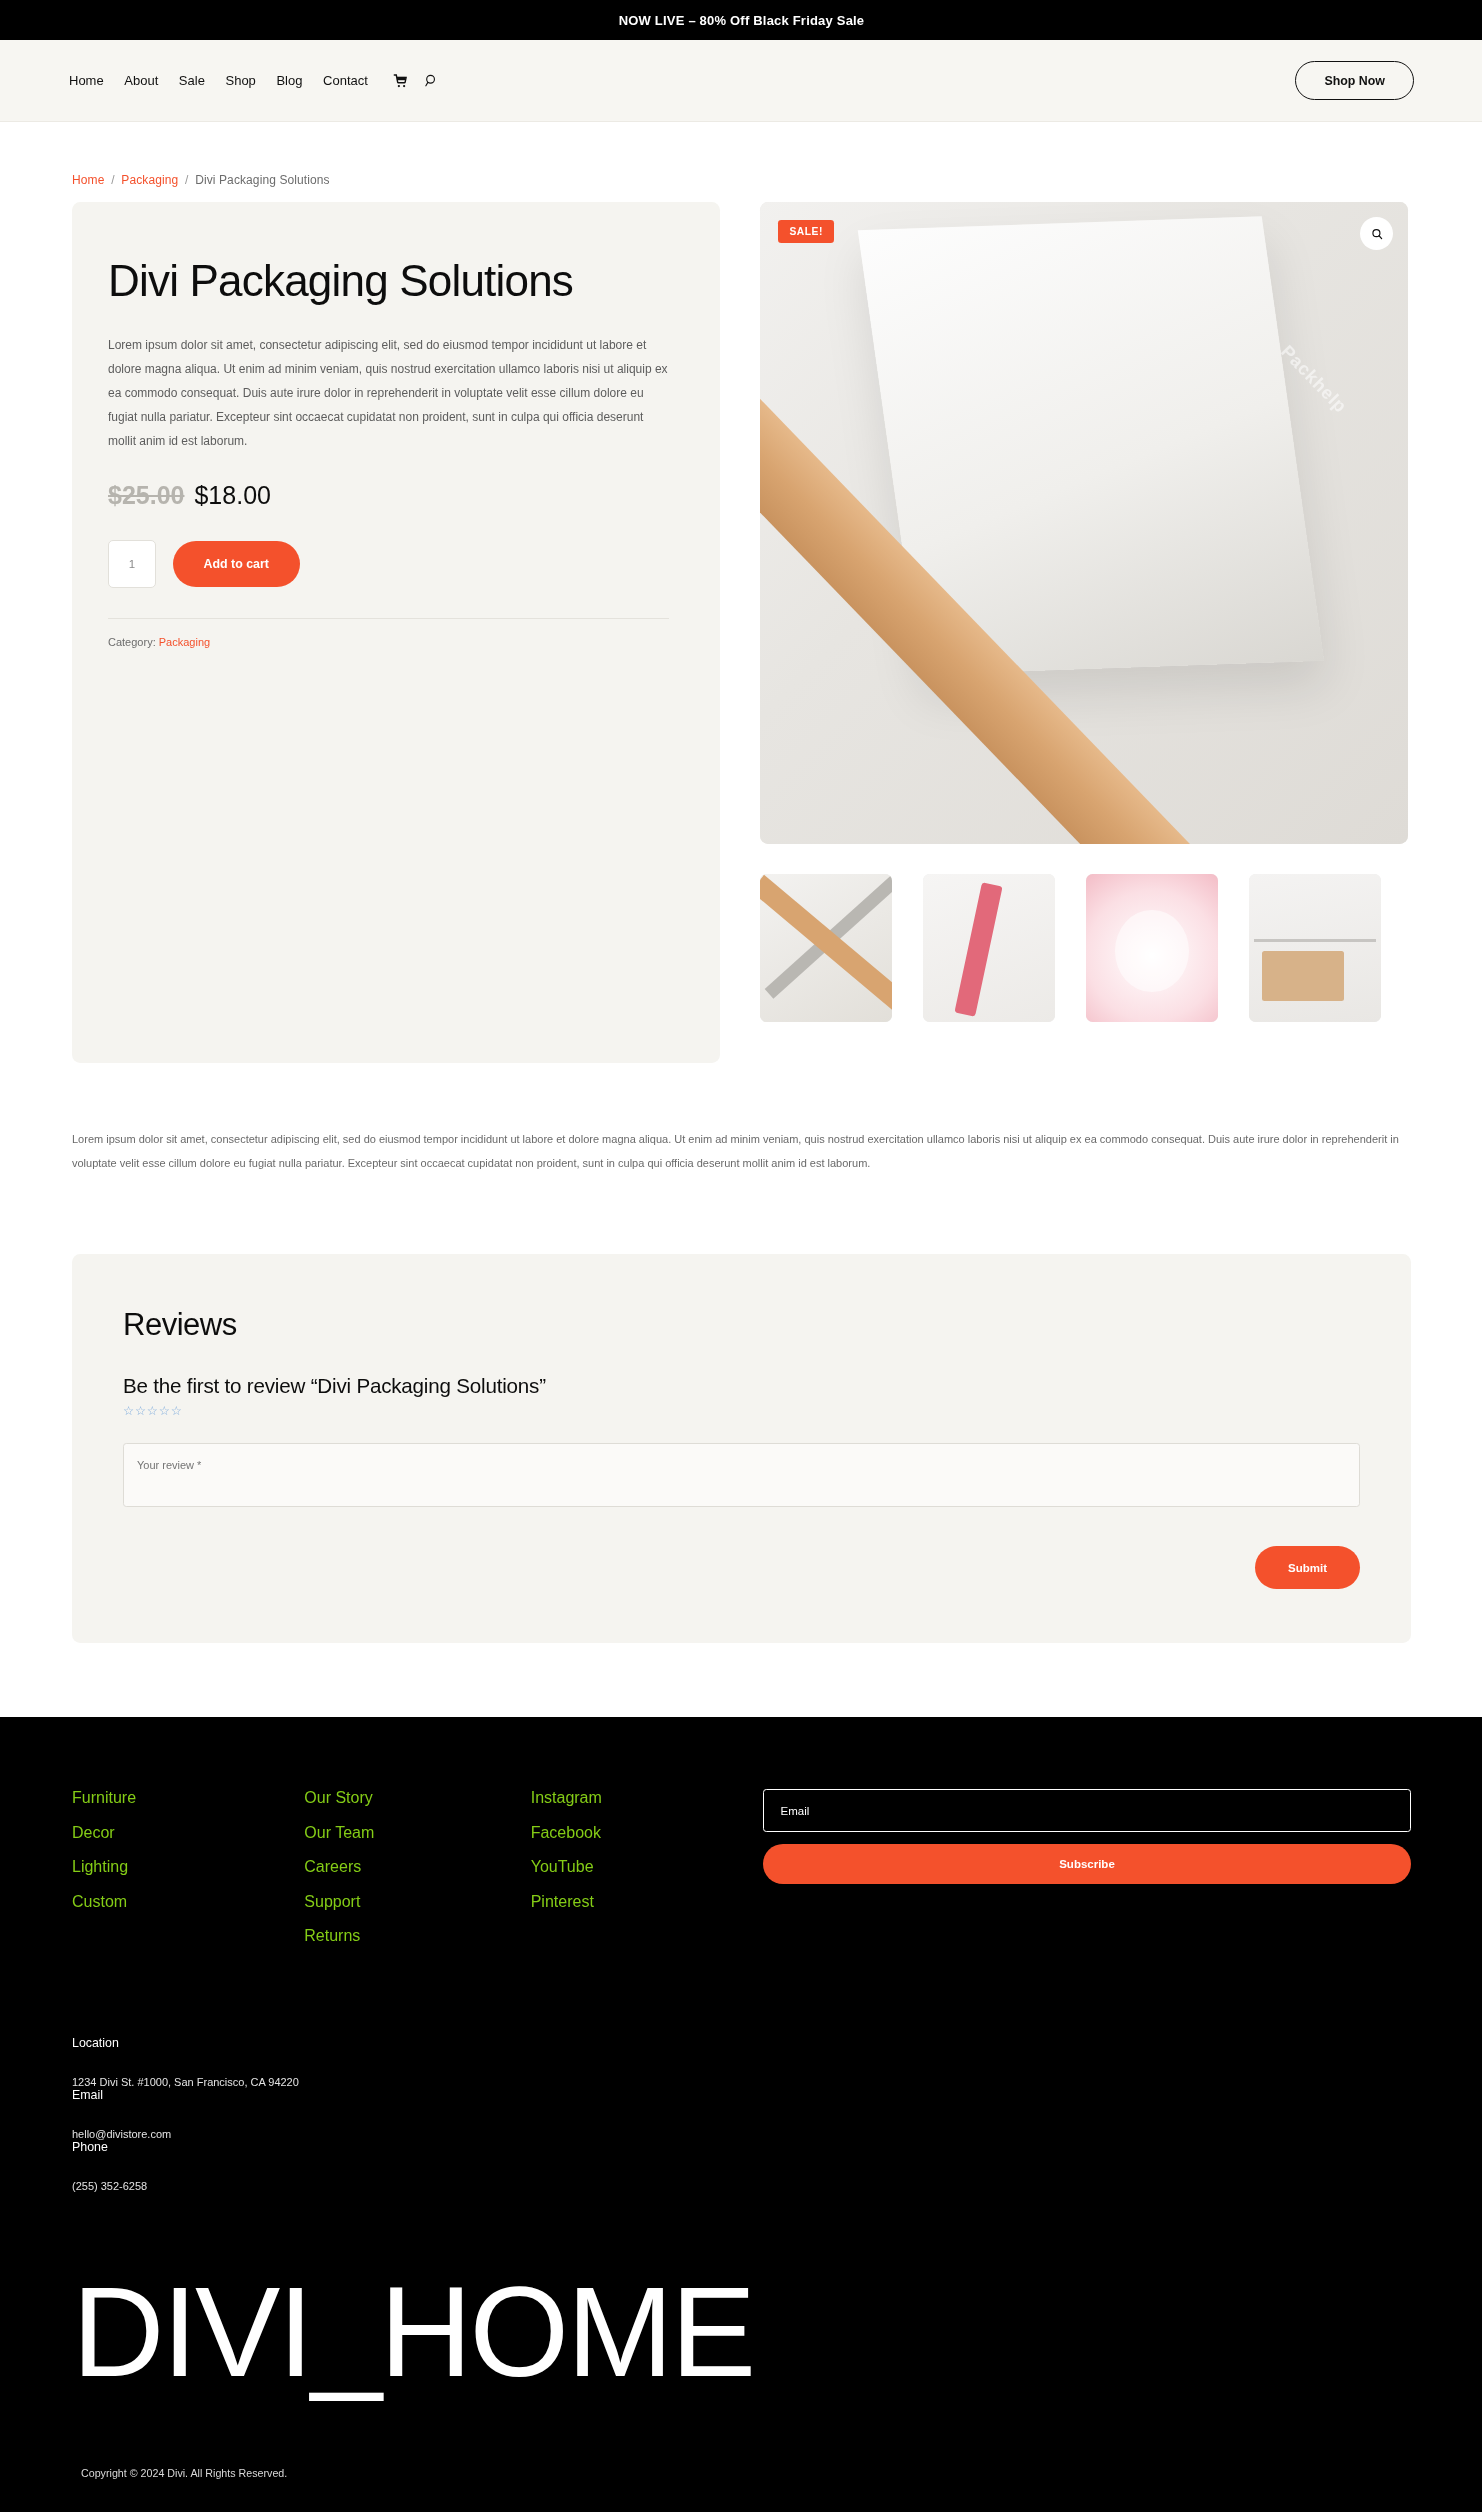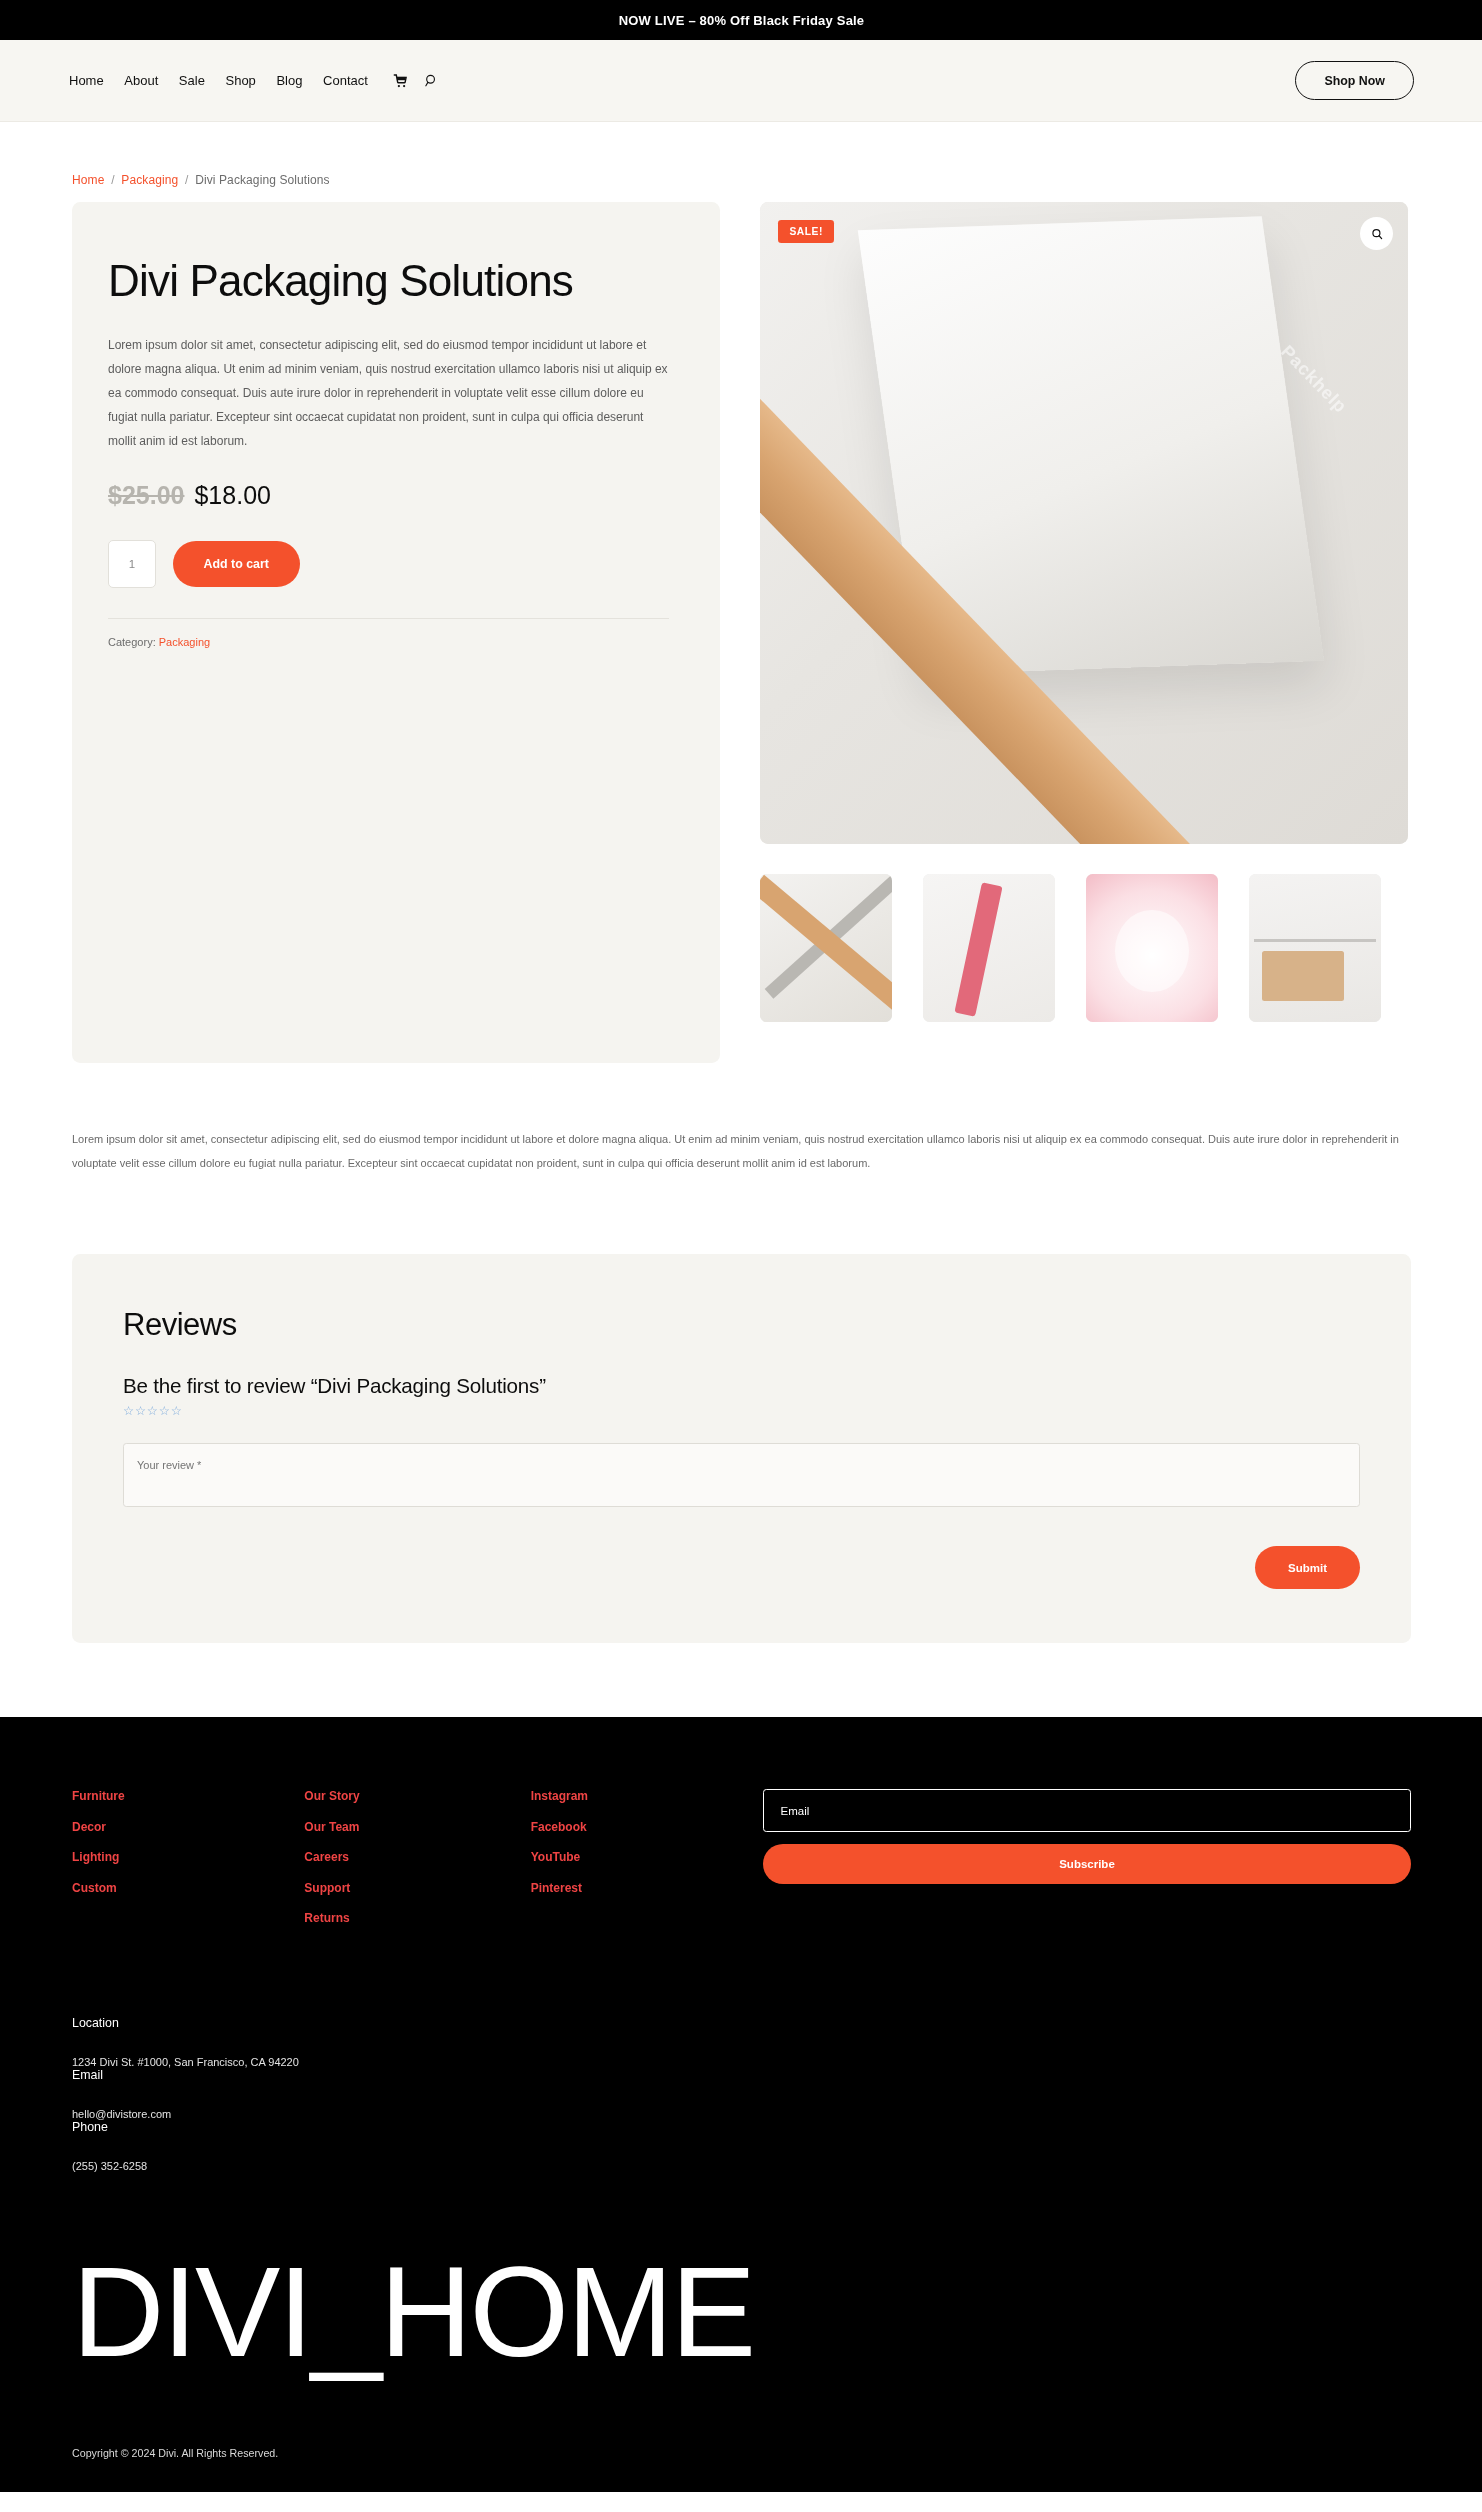--- a/index.html
+++ b/index.html
@@ -220,22 +220,22 @@
     margin-top: 74px;
     padding: 72px 72px 33px 72px;
     min-height: 758px;
   }
   .footer-top { display: flex; }
   .fcol { display: flex; flex-direction: column; gap: 16.5px; }
   .fcol-1 { width: 235px; }
   .fcol-2 { width: 229px; }
   .fcol-3 { width: 235px; }
   .fcol a {
-    color: #ef4444; text-decoration: none;
-    font-size: 12px; font-weight: 700;
+    color: #84cc16; text-decoration: none;
+    font-size: 16px; font-weight: 400;
   }
   .newsletter { flex: 1; padding-left: 0; }
   .nl-head {
     font-size: 23px; font-weight: 700;
     line-height: 1.35; letter-spacing: 0.2px;
     margin-bottom: 30px; max-width: 651px;
   }
   .nl-input {
     width: 648px; height: 43px;
     background: #000000;
@@ -269,20 +269,21 @@
     letter-spacing: -2.5px;
     line-height: 1;
     margin-top: 76px;
     white-space: nowrap;
     color: #ffffff;
   }
   .copyright {
     font-size: 10.7px;
     color: #d9d9d9;
     margin-top: 71px;
+    margin-left: 9px;
   }
 
   
   .photo-main {
     position: absolute; inset: 0;
     background:
       linear-gradient(135deg, #f2f1ef 0%, #e7e5e1 40%, #dedbd6 100%);
   }
   .box-white {
     position: absolute;

